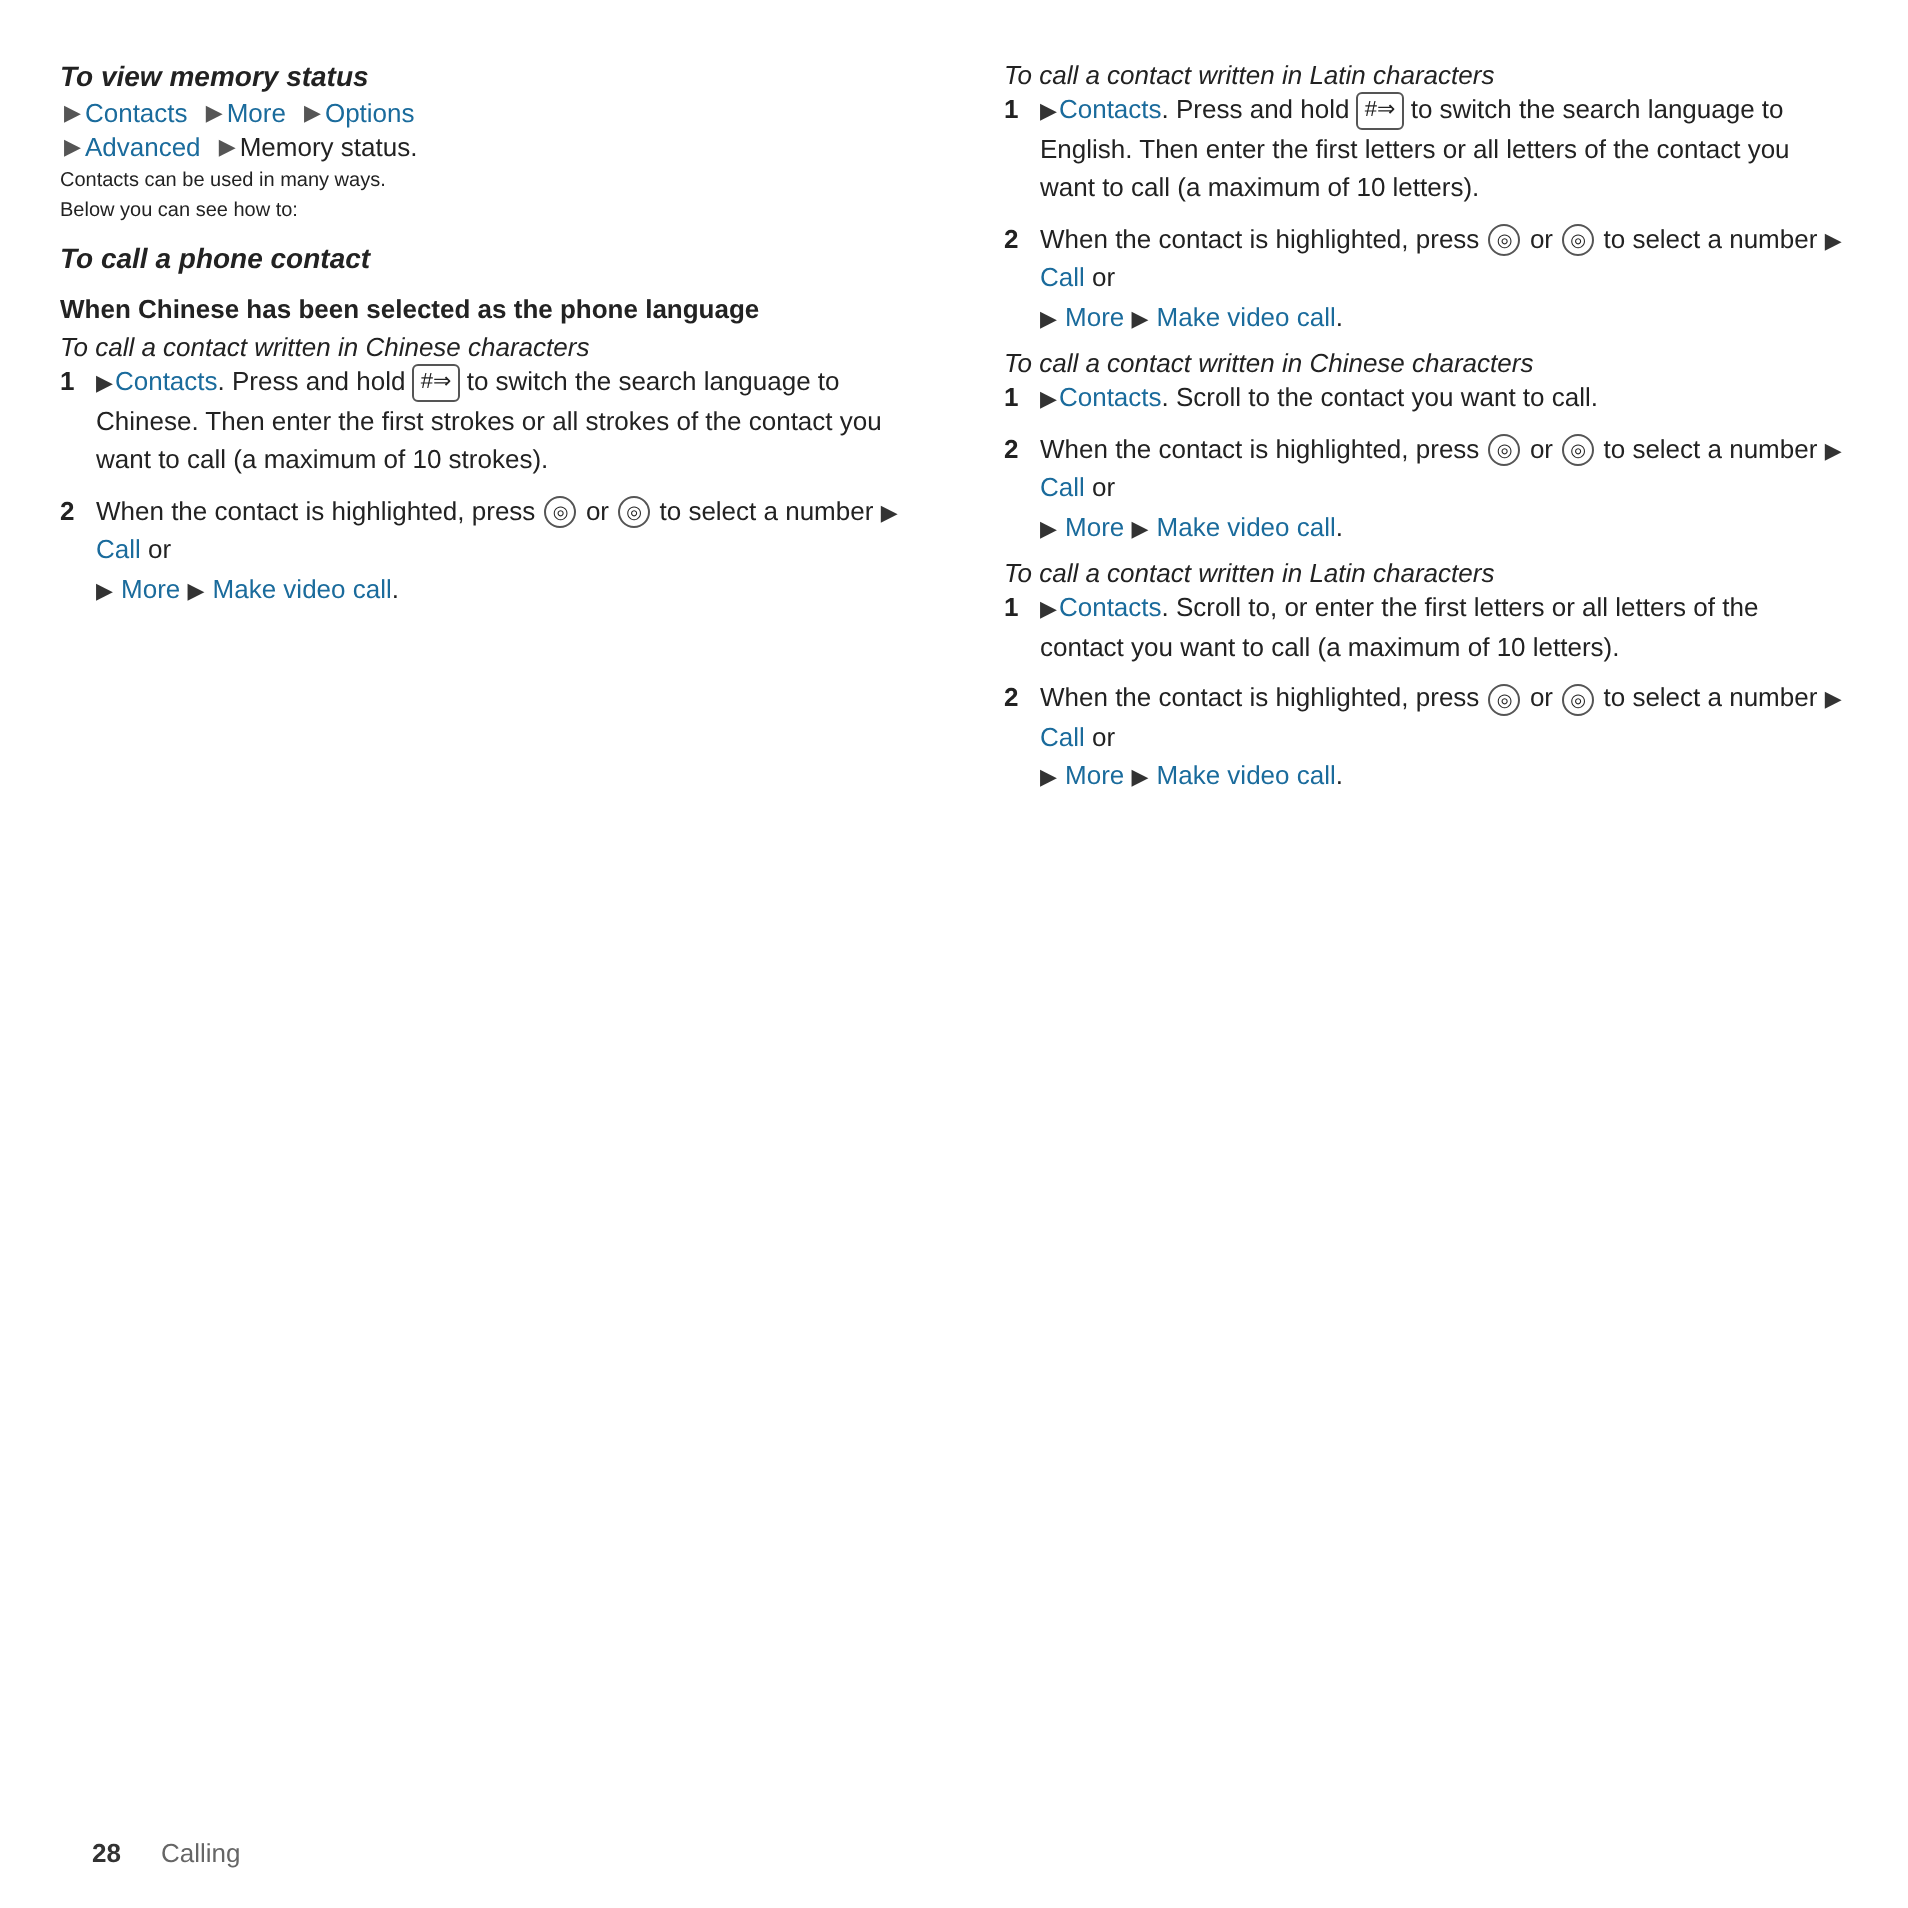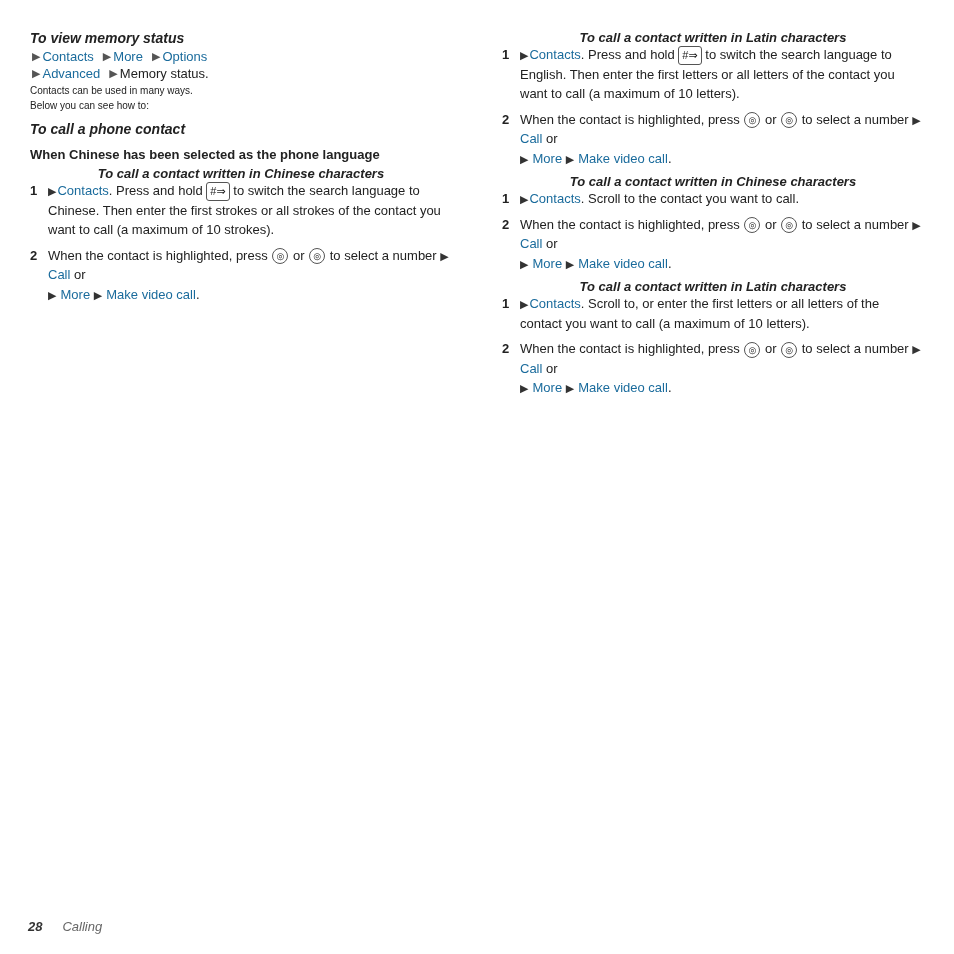--- a/index.html
+++ b/index.html
@@ -116,35 +116,33 @@
       border-radius: 50%;
       text-align: center;
       line-height: 14px;
       font-size: 9px;
       vertical-align: middle;
       margin: 0 1px;
     }
     .footer {
       position: absolute;
       bottom: 20px;
-      left: 28px;
+      left: 46px;
       font-size: 13px;
       color: #666;
       display: flex;
       gap: 20px;
+    }
+    .footer-page {
+      font-weight: bold;
+      color: #333;
+    }
+    .bold-sub {
+      font-weight: normal;
       font-style: italic;
-    }
-    .footer-page {
-      font-weight: bold;
-      color: #333;
-    }
-    .bold-sub {
-      font-weight: bold;
-      font-style: italic;
-      text-align: center;
     }
   </style>
 </head>
 <body>
 
 <div class="page">
 
   <div class="col-left">
 
     <p class="section-heading-italic">To view memory status</p>

